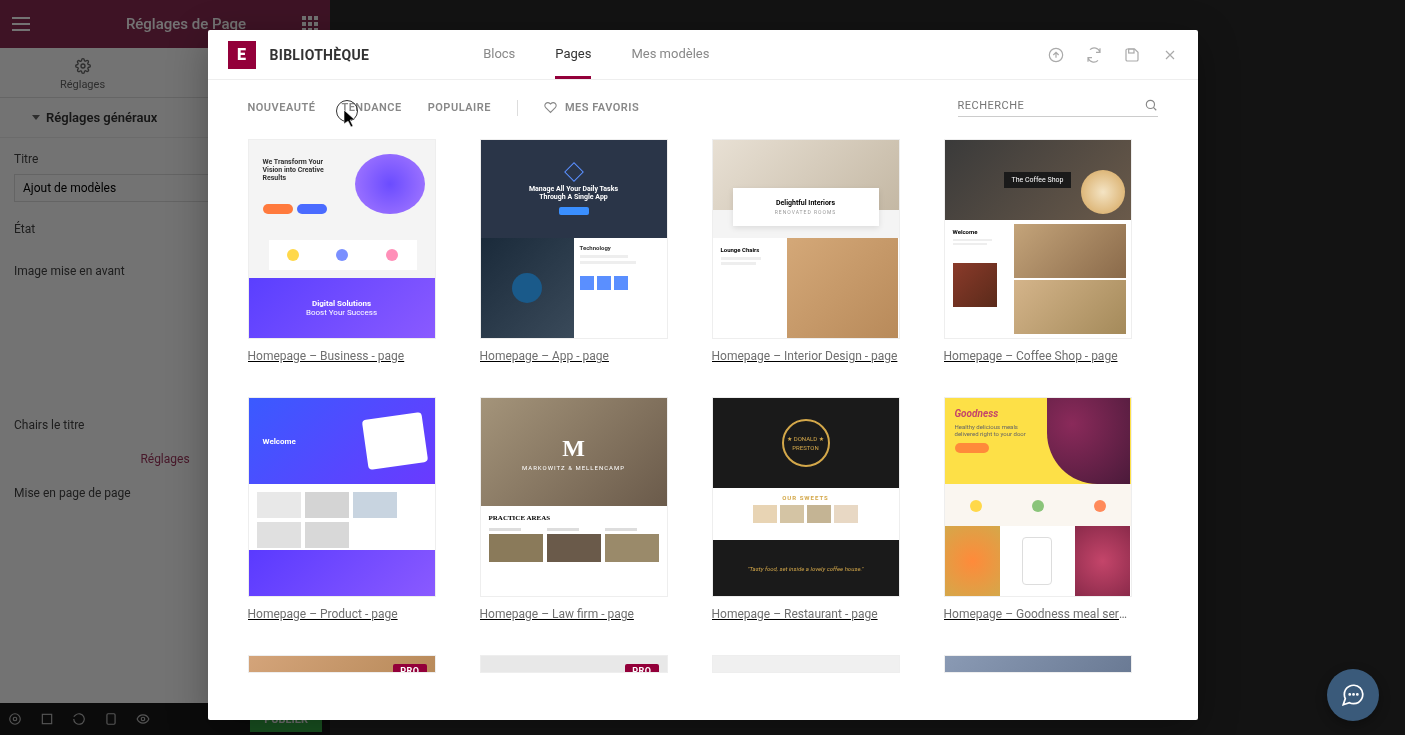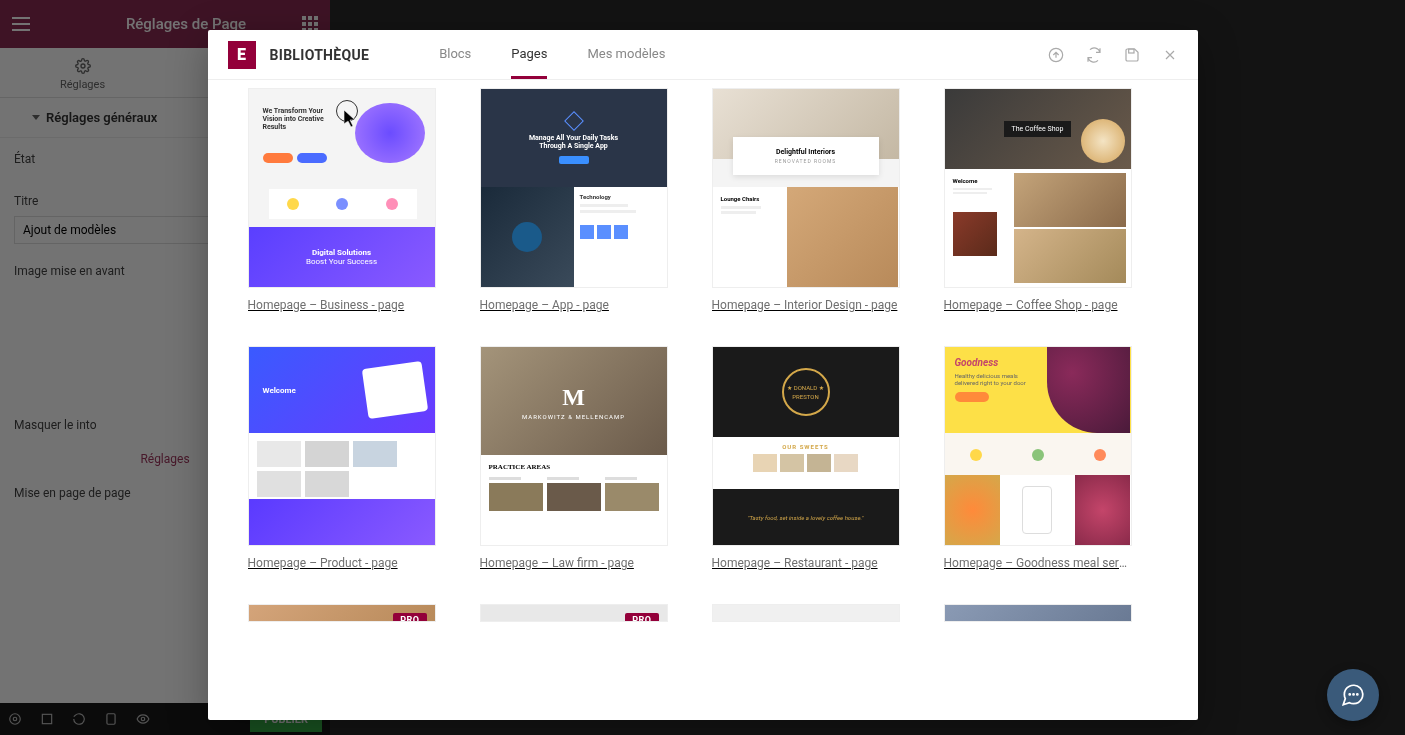--- a/index.html
+++ b/index.html
@@ -36,21 +36,21 @@
 .canvas { flex:1; background:#2a2a2a; }
 
 
 .modal-overlay { position:absolute; inset:0; background:rgba(0,0,0,0.55); display:flex; align-items:flex-start; justify-content:center; padding-top:30px; }
 .modal { width: 990px; height: 690px; background:#fff; border-radius:2px; display:flex; flex-direction:column; box-shadow:0 10px 40px rgba(0,0,0,0.3); }
 
 .modal-header { display:flex; align-items:center; height:50px; border-bottom:1px solid #eee; padding:0 20px; }
 .brand { width:28px; height:28px; background:#93003a; display:flex; align-items:center; justify-content:center; margin-right:14px; }
 .brand-e { color:#fff; font-weight:900; font-size:16px; }
 .modal-title { font-size:14px; font-weight:700; color:#333; letter-spacing:0.3px; }
-.header-tabs { display:flex; gap:40px; margin-left:70px; height:100%; align-items:center; }
+.header-tabs { display:flex; gap:40px; margin-left:114px; height:100%; align-items:center; }
 .header-tab { font-size:13px; color:#888; height:100%; display:flex; align-items:center; border-bottom:3px solid transparent; cursor:pointer; }
 .header-tab.active { color:#333; border-bottom-color:#93003a; }
 .header-actions { margin-left:auto; display:flex; gap:22px; align-items:center; }
 .header-actions svg { width:16px; height:16px; stroke:#aaa; fill:none; stroke-width:1.8; cursor:pointer; }
 
 .filter-bar { display:flex; align-items:center; padding:18px 40px 14px; gap:26px; }
 .filter-item { font-size:11px; font-weight:600; letter-spacing:0.5px; color:#888; cursor:pointer; }
 .filter-sep { width:1px; height:16px; background:#ddd; }
 .filter-fav { display:flex; align-items:center; gap:8px; }
 .search-wrap { margin-left:auto; display:flex; align-items:center; border-bottom:1px solid #ccc; width:200px; padding-bottom:4px; }
@@ -114,33 +114,33 @@
             <path d="M12 3 a9 9 0 0 1 0 18 z" fill="#666"></path>
           </svg>
         <span>Style</span>
       </div>
     </div>
     <div class="section-header">
       <span class="tri"></span>
       <span>Réglages généraux</span>
     </div>
     <div class="form-area">
+      <div class="form-row">
+        <label class="form-label">Titre</label>
+        <input class="form-input" value="Ajout de modèles" style="">
+      </div>
       <div class="form-row" style="display:flex;justify-content:space-between;">
         <span class="form-label">État</span>
         <span class="form-value">Brouillon</span>
       </div>
       <div class="form-row">
-        <label class="form-label">Titre</label>
-        <input class="form-input" value="Ajout de modèles" style="">
-      </div>
-      <div class="form-row">
         <label class="form-label">Image mise en avant</label>
       </div>
       <div class="form-row" style="margin-top:140px;">
-        <label class="form-label">Masquer le into</label>
+        <label class="form-label">Chairs le titre</label>
       </div>
       <div class="form-row" style="text-align:center;">
         <a class="reglages-link">Réglages</a>
       </div>
       <div class="form-row" style="display:flex;justify-content:space-between;">
         <span class="form-label">Mise en page de page</span>
         <span class="form-value">Elementor</span>
       </div>
     </div>
     <div class="sidebar-footer">
@@ -190,20 +190,39 @@
         <svg viewBox="0 0 24 24">
             <path d="M19 21H5a2 2 0 0 1-2-2V5a2 2 0 0 1 2-2h11l5 5v11a2 2 0 0 1-2 2z"></path>
             <rect x="7" y="3" width="8" height="6"></rect>
           </svg>
         <svg viewBox="0 0 24 24">
             <path d="M18 6L6 18M6 6l12 12"></path>
           </svg>
       </div>
     </div>
 
+    <div class="filter-bar">
+      <span class="filter-item">NOUVEAUTÉ</span>
+      <span class="filter-item">TENDANCE</span>
+      <span class="filter-item">POPULAIRE</span>
+      <span class="filter-sep"></span>
+      <span class="filter-item filter-fav">
+        <svg width="13" height="13" viewBox="0 0 24 24" fill="none" stroke="#888" stroke-width="2">
+            <path d="M20.84 4.61a5.5 5.5 0 0 0-7.78 0L12 5.67l-1.06-1.06a5.5 5.5 0 0 0-7.78 7.78L12 21.23l8.84-8.84a5.5 5.5 0 0 0 0-7.78z"></path>
+          </svg>
+        <span>MES FAVORIS</span>
+      </span>
+      <div class="search-wrap">
+        <input class="search-input" placeholder="RECHERCHE" style="">
+        <svg viewBox="0 0 24 24">
+            <circle cx="11" cy="11" r="7"></circle>
+            <path d="M21 21l-5-5"></path>
+          </svg>
+      </div>
+    </div>
 
     <div class="grid">
 
       <div class="card">
         <div class="thumb">
           <div class="t-block" style="top:18px;left:14px;width:80px;height:36px;font-size:7px;font-weight:700;color:#333;">We Transform Your Vision into Creative Results</div>
           <div class="t-block" style="top:14px;right:10px;width:70px;height:60px;background:radial-gradient(circle,#6b4cff,#a77bff);border-radius:50%;"></div>
           <div class="t-block" style="top:64px;left:14px;width:30px;height:10px;background:#ff7a3d;border-radius:5px;"></div>
           <div class="t-block" style="top:64px;left:48px;width:30px;height:10px;background:#4a6bff;border-radius:5px;"></div>
           <div class="t-block" style="top:100px;left:20px;width:148px;height:30px;background:#fff;display:flex;justify-content:space-around;align-items:center;">

